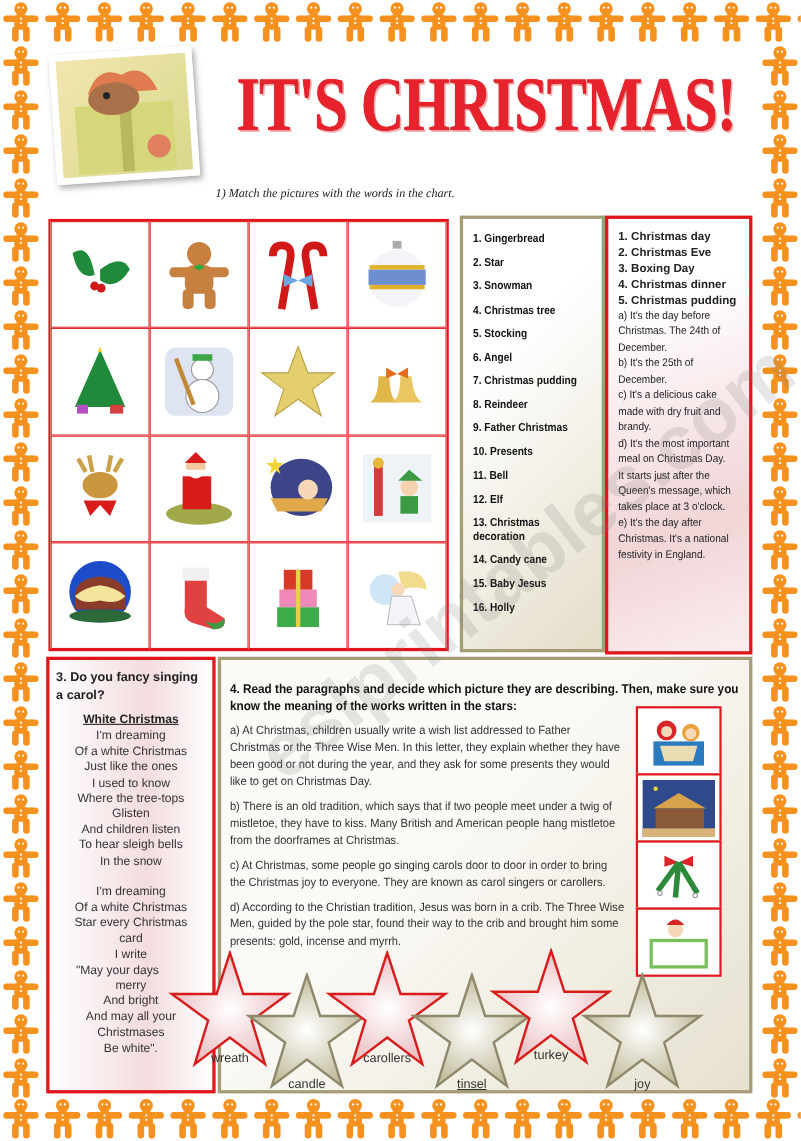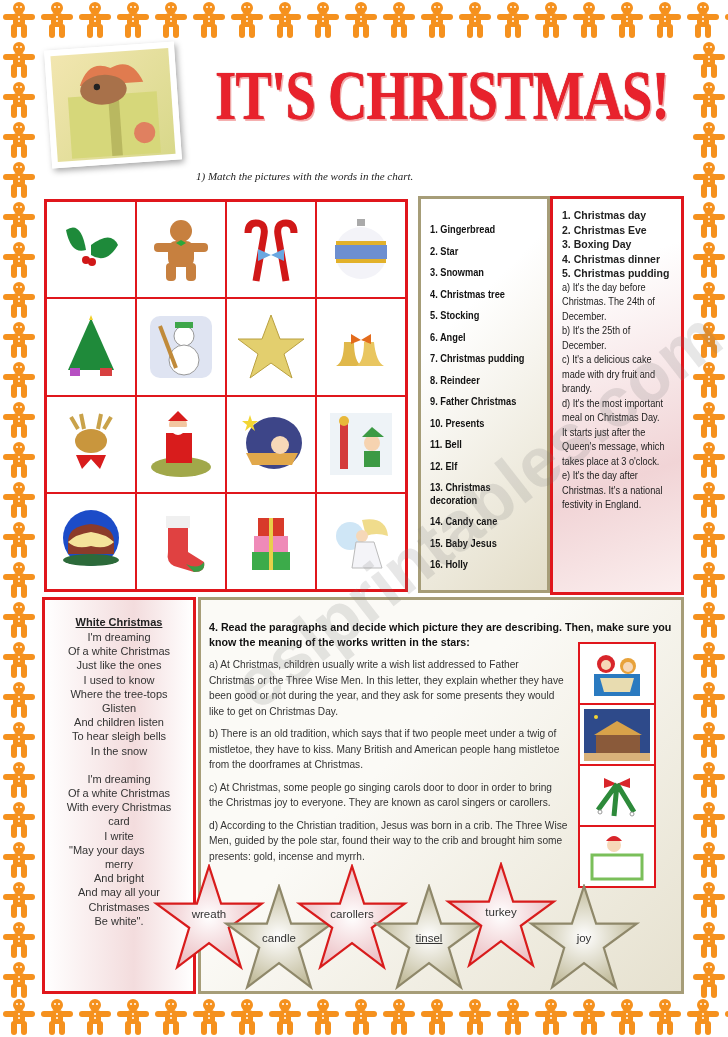--- a/index.html
+++ b/index.html
@@ -9,42 +9,42 @@
   .gb{width:38px;height:40px;position:relative;flex:0 0 auto;}
   .gb svg{width:100%;height:100%;display:block;}
   .page{position:absolute;left:38px;top:42px;width:652px;height:954px;background:#fff;}
   .photo{position:absolute;left:48px;top:46px;width:118px;height:106px;background:#fff;box-shadow:2px 3px 6px rgba(0,0,0,.35);transform:rotate(-4deg);border:6px solid #fff;}
   .photo .inner{position:absolute;inset:0;background:linear-gradient(135deg,#f2e6b0,#d8d88a);}
   .title{position:absolute;left:215px;top:56px;width:470px;height:80px;font-family:"Liberation Serif",serif;font-weight:bold;font-size:70px;line-height:80px;color:#e8222c;letter-spacing:-1px;transform:scaleX(0.78);transform-origin:left top;white-space:nowrap;text-shadow:0 0 1px #a00, 2px 2px 0 #f5b0b0;}
   .instr1{position:absolute;left:196px;top:170px;font-family:Liberation Serif, serif;font-size:11px;font-style:italic;color:#222;}
   .grid{position:absolute;left:44px;top:199px;width:364px;height:393px;display:grid;grid-template-columns:repeat(4,1fr);grid-template-rows:repeat(4,1fr);border:2px solid #e0161c;box-sizing:border-box;}
   .cell{border:1px solid #e0161c;display:flex;align-items:center;justify-content:center;background:#fff;}
   .cell svg{width:70px;height:70px;}
-  .wordbox{position:absolute;left:418px;top:196px;width:132px;height:397px;border:3px solid #a69d78;box-sizing:border-box;background:linear-gradient(135deg,#ffffff 30%,#e3ddc8);padding:20px 0 0 9px;}
+  .wordbox{position:absolute;left:418px;top:196px;width:132px;height:397px;border:3px solid #a69d78;box-sizing:border-box;background:linear-gradient(135deg,#ffffff 30%,#e3ddc8);padding:8px 0 0 9px;}
   .wordbox .w{font-size:10.5px;font-weight:bold;color:#111;line-height:21.5px;transform:scaleX(.88);transform-origin:left;white-space:nowrap;}
   .wordbox .w.two{line-height:13px;white-space:normal;margin:4px 0 4px 0;}
   .defbox{position:absolute;left:550px;top:196px;width:134px;height:399px;border:3px solid #e0161c;box-sizing:border-box;background:linear-gradient(160deg,#ffffff 20%,#f1d4d6 70%,#fbeeee);padding:9px 6px 0 9px;font-size:10px;color:#222;}
   .defbox .h{font-weight:bold;font-size:10.5px;line-height:14px;margin-bottom:4px;}
   .defbox .b{font-weight:bold;font-size:10.5px;line-height:14.5px;}
   .defbox .d{font-size:10px;line-height:14.5px;transform:scaleX(.92);transform-origin:left;}
   .carolbox{position:absolute;left:42px;top:597px;width:154px;height:397px;border:3px solid #e0161c;box-sizing:border-box;background:linear-gradient(90deg,#ffffff,#f3dcdd 60%,#ffffff);padding:8px 6px;}
   .carolbox .h{font-weight:bold;font-size:11.5px;line-height:16px;color:#222;}
   .carolbox .t{font-weight:bold;font-size:11px;text-decoration:underline;text-align:center;margin:8px 0 2px;color:#222;}
   .carolbox .l{font-size:11px;text-align:center;color:#333;line-height:14.2px;}
   .carolbox .gap{height:14px;}
   .readbox{position:absolute;left:198px;top:597px;width:486px;height:397px;border:3px solid #a69d78;box-sizing:border-box;background:linear-gradient(135deg,#fbfaf6 40%,#e6e1cf);padding:20px 8px;}
   .readbox .h{font-weight:bold;font-size:11.5px;line-height:15px;color:#111;transform:scaleX(.93);transform-origin:left;width:520px;}
   .readbox .p{font-size:10.8px;line-height:15.5px;color:#333;margin-top:7px;width:380px;transform:scaleX(.94);transform-origin:left;}
   .readbox .p.wide{width:395px;}
   .pics{position:absolute;left:578px;top:642px;width:80px;display:flex;flex-direction:column;}
   .pic{width:78px;height:63px;border:2px solid #e0161c;box-sizing:border-box;background:#fff;margin-bottom:-2px;display:flex;align-items:center;justify-content:center;}
   .pic svg{width:66px;height:52px;}
   .star{position:absolute;}
   .star svg{position:absolute;left:0;top:0;width:100%;height:100%;}
-  .star span{position:absolute;left:0;right:0;text-align:center;font-size:11.5px;color:#333;}
+  .star span{position:absolute;left:0;right:0;text-align:center;font-size:11.5px;color:#333;margin-top:48px;}
   .wm{position:absolute;font-weight:bold;color:rgba(120,120,120,.18);font-size:70px;transform:rotate(-38deg);left:180px;top:470px;white-space:nowrap;}
 </style>
 </head>
 <body>
 
 <div class="gb-row" style="top:0;" id="gbtop">
     <div class="gb">
       <svg viewBox="0 0 38 40">
         <g fill="#f5911e">
           <circle cx="19" cy="8" r="6"></circle>
@@ -1723,34 +1723,35 @@
   <div class="b">4. Christmas dinner</div>
   <div class="b">5. Christmas pudding</div>
   <div class="d">a) It's the day before Christmas. The 24th of December.</div>
   <div class="d">b) It's the 25th of December.</div>
   <div class="d">c) It's a delicious cake made with dry fruit and brandy.</div>
   <div class="d">d) It's the most important meal on Christmas Day. It starts just after the Queen's message, which takes place at 3 o'clock.</div>
   <div class="d">e) It's the day after Christmas. It's a national festivity in England.</div>
 </div>
 
 <div class="carolbox">
+  <div class="h">3. Do you fancy singing a carol?</div>
   <div class="t">White Christmas</div>
   <div class="l">I'm dreaming</div>
   <div class="l">Of a white Christmas</div>
   <div class="l">Just like the ones</div>
   <div class="l">I used to know</div>
   <div class="l">Where the tree-tops</div>
   <div class="l">Glisten</div>
   <div class="l">And children listen</div>
   <div class="l">To hear sleigh bells</div>
   <div class="l">In the snow</div>
   <div class="gap"></div>
   <div class="l">I'm dreaming</div>
   <div class="l">Of a white Christmas</div>
-  <div class="l">With every Christmas</div>
+  <div class="l">Star every Christmas</div>
   <div class="l">card</div>
   <div class="l">I write</div>
   <div class="l" style="text-align:left;padding-left:18px;">"May your days</div>
   <div class="l">merry</div>
   <div class="l">And bright</div>
   <div class="l">And may all your</div>
   <div class="l">Christmases</div>
   <div class="l">Be white".</div>
 </div>
 

